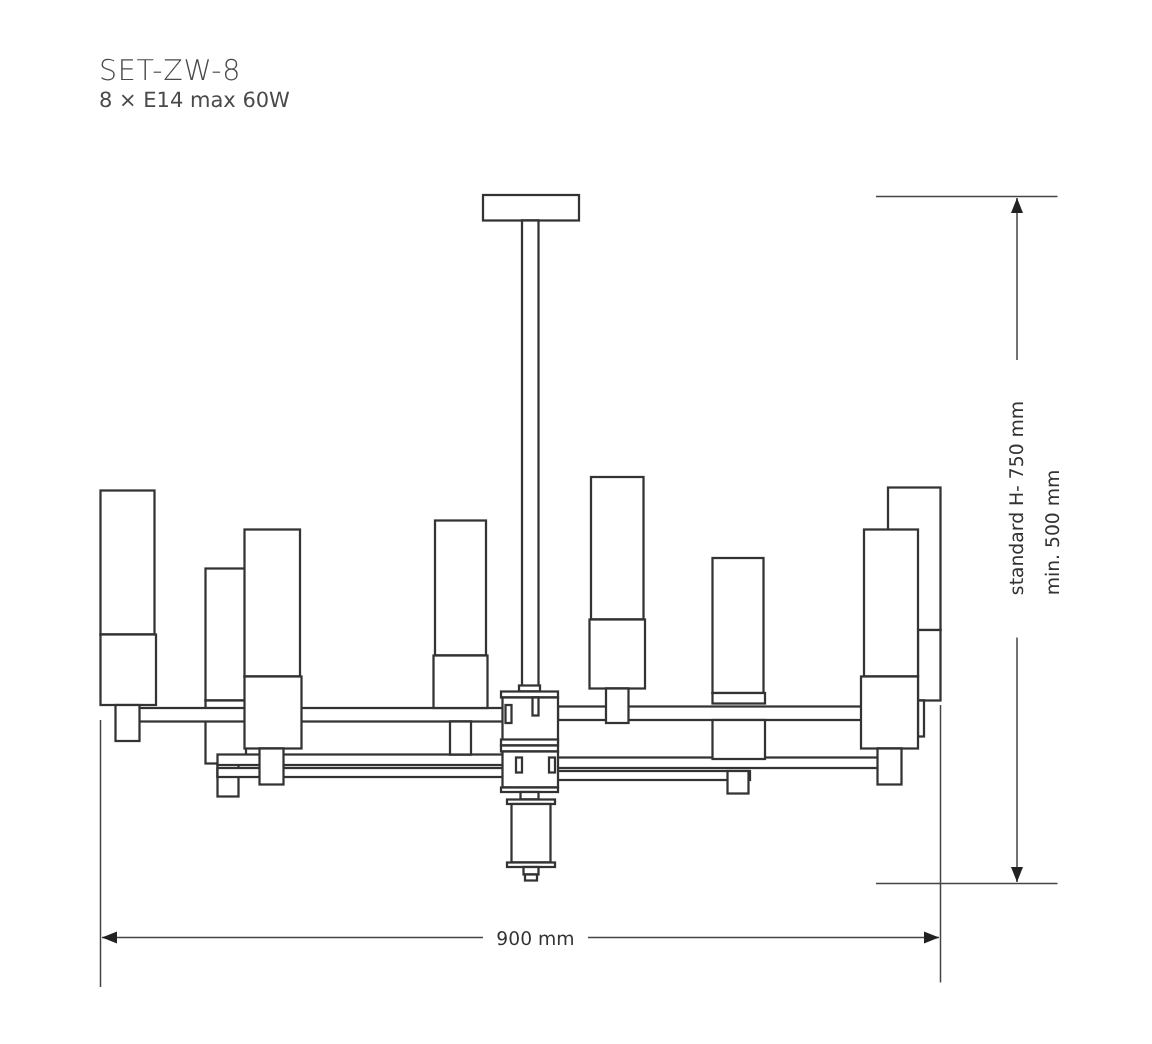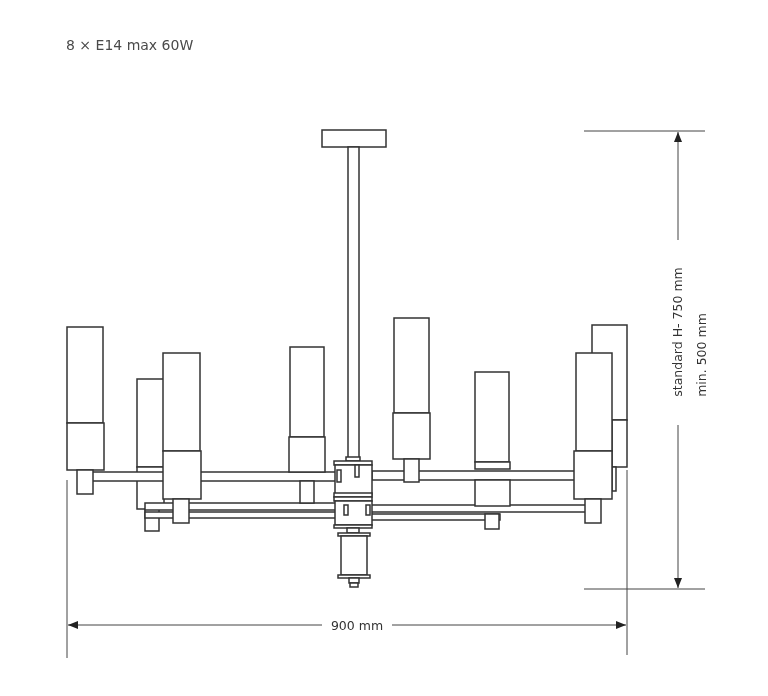--- a/index.html
+++ b/index.html
@@ -9,20 +9,21 @@
     .spec { font-size: 14px; line-height: 18px; }
     svg#drawing { position: absolute; left: 0; top: 0; }
     .ln { stroke: #333; stroke-width: 1.5; fill: #fff; }
     .thin { stroke: #444; stroke-width: 1; fill: none; }
     .dimtext { font-family: "DejaVu Sans", sans-serif; font-size: 12.5px; fill: #333; }
   </style>
 </head>
 <body>
 
 <div class="title-block">
+  <div class="model">SET-ZW-8</div>
   <div class="spec">8 × E14 max 60W</div>
 </div>
 
 <svg id="drawing" width="768" height="696" viewBox="0 0 768 696">
   <defs>
     <marker id="arr" viewBox="0 0 10 10" refX="10" refY="5" markerWidth="10" markerHeight="10" orient="auto-start-reverse" markerUnits="userSpaceOnUse">
       <path d="M0,1 L10,5 L0,9 Z" fill="#222"></path>
     </marker>
   </defs>
 

